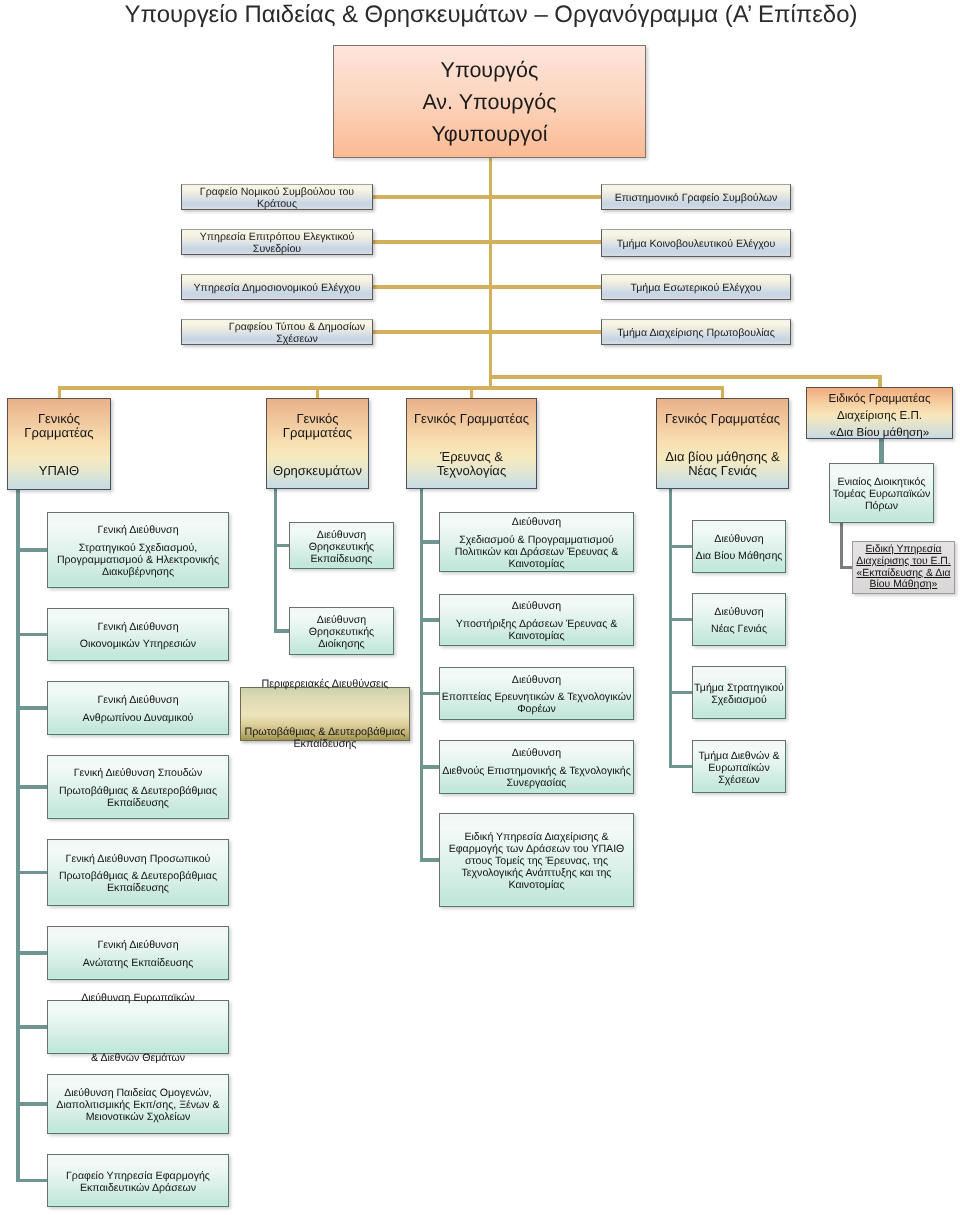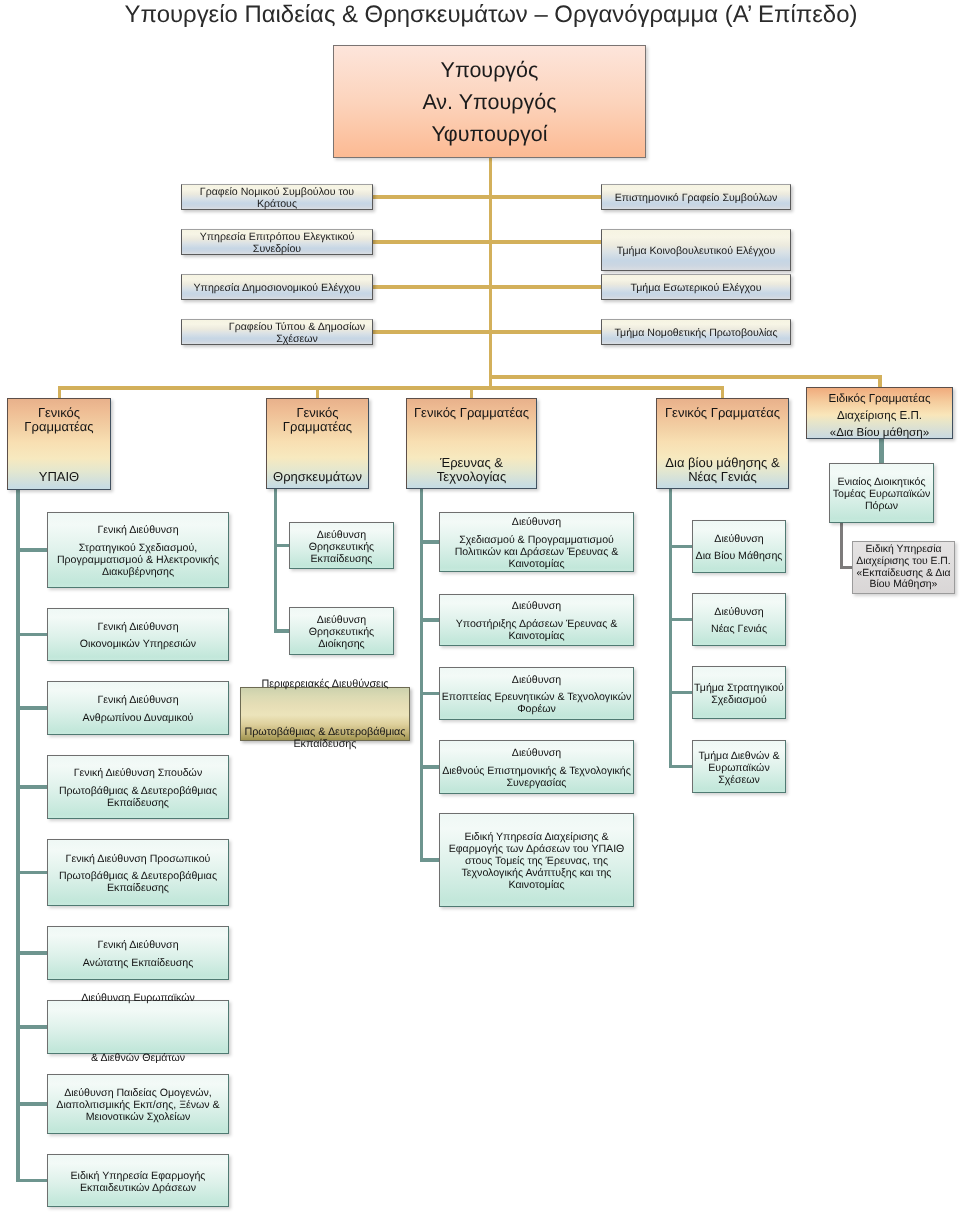--- a/index.html
+++ b/index.html
@@ -24,21 +24,21 @@
 
   .n-staff{border:1px solid #5a5a5a;border-top-color:#a2a2a2;
      background:linear-gradient(to bottom,#f6f4e2 0%,#f7f5e6 18%,#eceade 38%,#dbe2e6 55%,#c6d6e5 76%,#cbd6e2 88%,#d9dde2 100%);
      box-shadow:2px 2px 3px rgba(0,0,0,.22);
      font-size:10.6px;line-height:12px;color:#1a1a1a;padding-top:2px;}
 
   .n-gs{border:1.1px solid #415160;border-top-color:#5d4f49;border-left-color:#5d4f49;
      background:linear-gradient(to bottom,#e8b18b 0%,#efbe95 14%,#f3d2a6 35%,#f8dfb2 48%,#f7e9bf 66%,#e4e7cf 80%,#c7dce3 98%,#c7dce3 100%);
      box-shadow:2px 2px 3px rgba(0,0,0,.2);
      font-size:13px;line-height:14px;color:#141414;padding-top:2px;}
-  .n-gs p{margin:18px 0;}
+  .n-gs p{margin:12px 0;}
 
   .n-ss{border:1.1px solid #415160;border-top-color:#5d4f49;border-left-color:#5d4f49;
      background:linear-gradient(to bottom,#f0ab7d 0%,#f5cd9e 28%,#f9e6ba 54%,#e7e5c9 68%,#c9d9e2 100%);
      box-shadow:2px 2px 3px rgba(0,0,0,.2);
      font-size:11.6px;line-height:13px;color:#141414;padding-top:5px;}
   .n-ss p{margin:2px 0;}
 
   .n-mint{border:1.1px solid #4f7a72;border-top-color:#6f6f6f;border-left-color:#6f6f6f;
      background:linear-gradient(to bottom,#eff8f5 0%,#f3faf7 16%,#ddf1ea 55%,#c2e7da 94%,#c7e9dd 100%);
      box-shadow:2px 2px 3px rgba(0,0,0,.18);
@@ -47,21 +47,21 @@
 
   .n-gold{border:1.1px solid #6d6a52;
      background:linear-gradient(to bottom,#ccd1ad 0%,#dbdab3 16%,#e6deb6 34%,#ece4bb 52%,#ded09c 70%,#c2b377 86%,#a09450 100%);
      box-shadow:2px 2px 3px rgba(0,0,0,.25);
      font-size:10.8px;line-height:12.2px;color:#161616;}
   .n-gold p{margin:18px 0;}
 
   .n-gray{border:1.1px solid #9b9b9b;
      background:linear-gradient(to bottom,#e5e3e3 0%,#dfdddd 50%,#d9d6d6 100%);
      box-shadow:2px 2px 3px rgba(0,0,0,.18);
-     font-size:10.4px;line-height:11.8px;color:#111;}
+     font-size:10.4px;line-height:11.8px;color:#111;text-decoration:underline;}
 
 :root{--c-gold:#d3b05b;--c-teal:#6e958f;--c-gray:#7d7b7b;}
   .ln{position:absolute;}
   .ln-gold{background:var(--c-gold);}
   .ln-teal{background:var(--c-teal);}
   .ln-gray{background:var(--c-gray);}
 
 </style>
 </head>
 <body>
@@ -126,28 +126,28 @@
     </div>
 <div class="node n-staff" style="left:181px;top:274px;width:192px;height:26px;">
       <p>Υπηρεσία Δημοσιονομικού Ελέγχου</p>
     </div>
 <div class="node n-staff" style="left:181px;top:319px;width:192px;height:26px;padding-left:40px;">
       <p>Γραφείου Τύπου &amp; Δημοσίων Σχέσεων</p>
     </div>
 <div class="node n-staff" style="left:601px;top:184px;width:190px;height:26px;">
       <p>Επιστημονικό Γραφείο Συμβούλων</p>
     </div>
-<div class="node n-staff" style="left:601px;top:229px;width:190px;height:42px;">
+<div class="node n-staff" style="left:601px;top:229px;width:190px;height:28px;">
       <p>Τμήμα Κοινοβουλευτικού Ελέγχου</p>
     </div>
 <div class="node n-staff" style="left:601px;top:274px;width:190px;height:26px;">
       <p>Τμήμα Εσωτερικού Ελέγχου</p>
     </div>
 <div class="node n-staff" style="left:601px;top:319px;width:190px;height:26px;">
-      <p>Τμήμα Νομοθετικής Πρωτοβουλίας</p>
+      <p>Τμήμα Διαχείρισης Πρωτοβουλίας</p>
     </div>
 <div class="node n-gs" style="left:7px;top:398px;width:104px;height:92px;">
       <p>Γενικός
 Γραμματέας</p>
       <p>ΥΠΑΙΘ</p>
     </div>
 <div class="node n-gs" style="left:266px;top:398px;width:103px;height:91px;">
       <p>Γενικός
 Γραμματέας</p>
       <p>Θρησκευμάτων</p>
@@ -198,21 +198,21 @@
 <div class="node n-mint" style="left:47px;top:1000px;width:182px;height:54px;gap:43px;">
       <p>Διεύθυνση Ευρωπαϊκών</p>
       <p>&amp; Διεθνών Θεμάτων</p>
     </div>
 <div class="node n-mint" style="left:47px;top:1074px;width:182px;height:60px;">
       <p>Διεύθυνση Παιδείας Ομογενών,
 Διαπολιτισμικής Εκπ/σης, Ξένων &amp;
 Μειονοτικών Σχολείων</p>
     </div>
 <div class="node n-mint" style="left:47px;top:1154px;width:182px;height:53px;">
-      <p>Ειδική Υπηρεσία Εφαρμογής
+      <p>Γραφείο Υπηρεσία Εφαρμογής
 Εκπαιδευτικών Δράσεων</p>
     </div>
 <div class="node n-mint" style="left:289px;top:522px;width:105px;height:47px;">
       <p>Διεύθυνση
 Θρησκευτικής
 Εκπαίδευσης</p>
     </div>
 <div class="node n-mint" style="left:289px;top:607px;width:105px;height:48px;">
       <p>Διεύθυνση
 Θρησκευτικής

